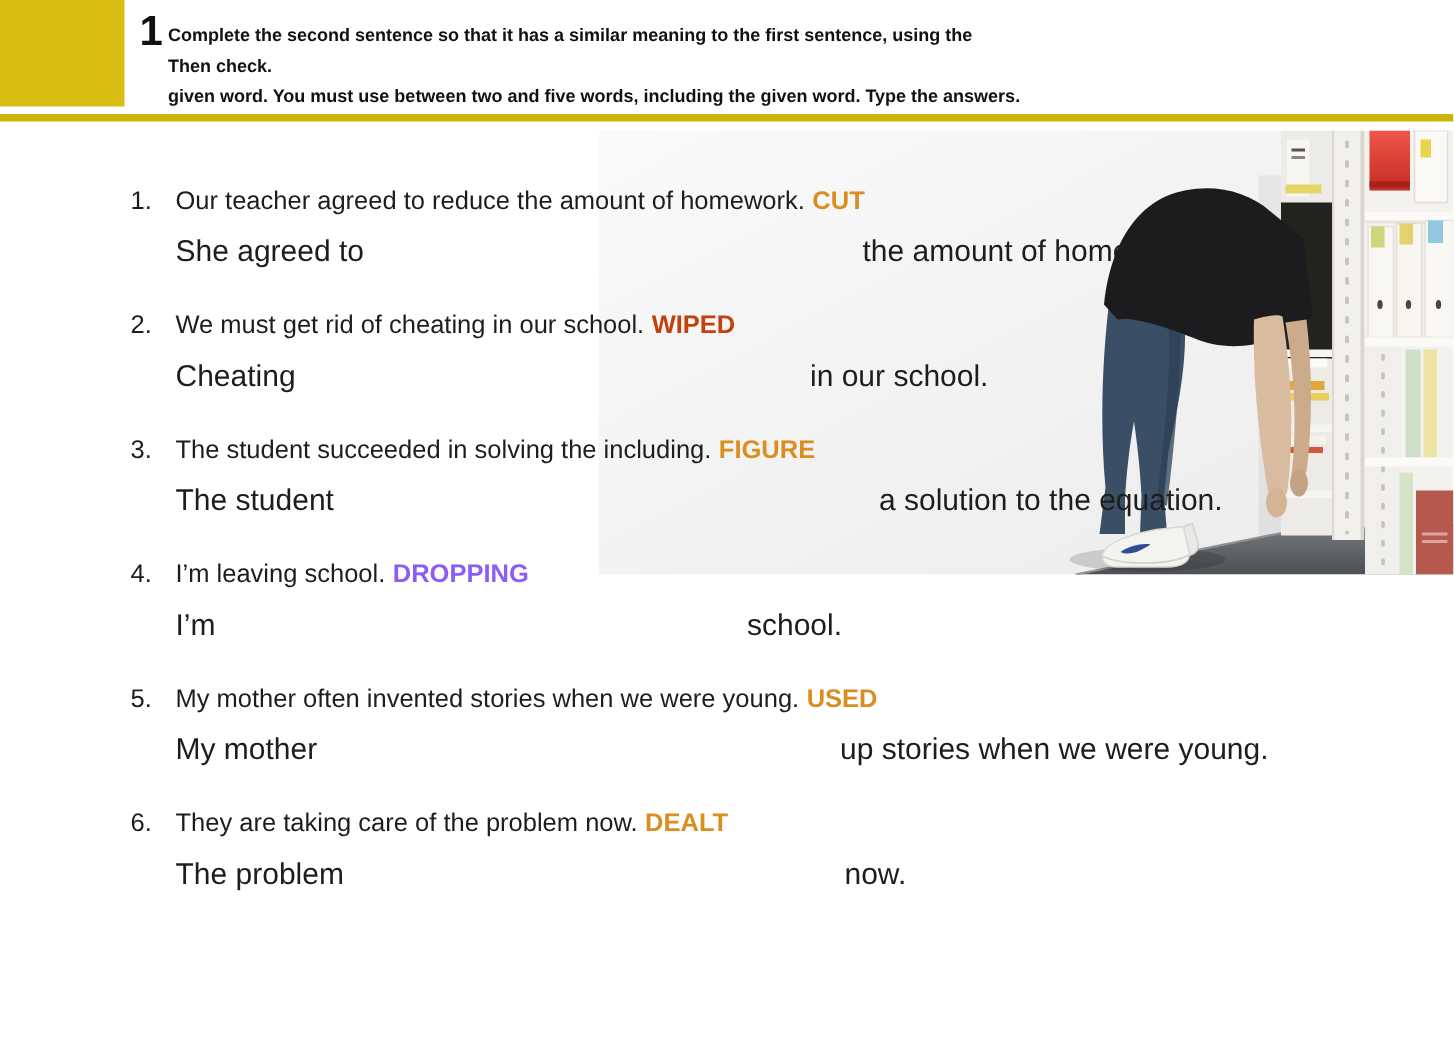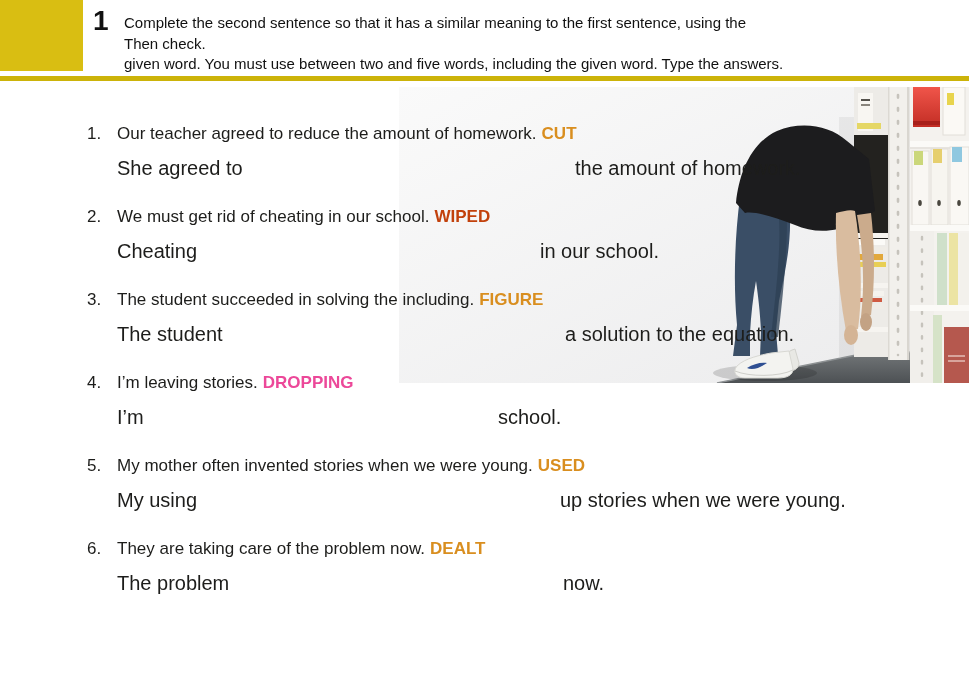--- a/index.html
+++ b/index.html
@@ -6,21 +6,21 @@
   body{
     width:969px;height:691px;position:relative;overflow:hidden;
     background:#ffffff;
     font-family:"Liberation Sans", sans-serif;
     color:#1a1a1a;
   }
   
   .yellow-block{position:absolute;left:0;top:0;width:83px;height:71px;z-index:3;}
   .gold-rule{position:absolute;left:0;top:76px;width:969px;height:5px;z-index:3;}
   .exercise-number{position:absolute;left:93px;top:5px;font-size:28px;font-weight:bold;color:#111;z-index:3;}
-  .instructions{position:absolute;left:124px;top:13px;width:810px;font-size:15px;line-height:20.5px;color:#111;z-index:3;}
+  .instructions{position:absolute;left:112px;top:13px;width:810px;font-size:12px;line-height:20.5px;color:#111;z-index:3;font-weight:bold;}
   
   .photo-wrap{position:absolute;left:399px;top:87px;width:570px;height:296px;z-index:1;}
   .photo-wrap svg{display:block;width:570px;height:296px;}
   
   .items{position:absolute;left:0;top:0;width:969px;height:691px;z-index:2;}
   .item{position:absolute;left:87px;width:870px;height:62px;}
   .line1{position:absolute;left:0;top:0;font-size:17px;color:#1d1d1b;white-space:nowrap;}
   .line1 .num{display:inline-block;width:30px;}
   .keyword{font-weight:bold;margin-left:5px;}
   .line2{position:absolute;left:30px;top:33px;width:840px;font-size:20px;color:#1d1d1b;}
@@ -172,41 +172,41 @@
     </div>
   </div>
 
   <div class="item" style="top:290px;">
     <div class="line1">
       <span class="num">3.</span><span>The student succeeded in solving the including.</span><span class="keyword" style="color:#d98e1f;">FIGURE</span>
     </div>
     <div class="line2">
       <span class="prefix">The student</span>
       <input class="answer-input" style="left: 122px; width: 320px;" value="">
-      <span class="suffix" style="left:448px;text-align:right;">a solution to the equation.</span>
+      <span class="suffix" style="left:469px;text-align:right;">a solution to the equation.</span>
     </div>
   </div>
 
   <div class="item" style="top:373px;">
     <div class="line1">
-      <span class="num">4.</span><span>I’m leaving stories.</span><span class="keyword" style="color:#ec4899;">DROPPING</span>
+      <span class="num">4.</span><span>I’m leaving school.</span><span class="keyword" style="color:#8b5cf6;">DROPPING</span>
     </div>
     <div class="line2">
       <span class="prefix">I’m</span>
       <input class="answer-input" style="left: 66px; width: 309px;" value="">
       <span class="suffix" style="left:381px;">school.</span>
     </div>
   </div>
 
   <div class="item" style="top:456px;">
     <div class="line1">
       <span class="num">5.</span><span>My mother often invented stories when we were young.</span><span class="keyword" style="color:#d98e1f;">USED</span>
     </div>
     <div class="line2">
-      <span class="prefix">My using</span>
+      <span class="prefix">My mother</span>
       <input class="answer-input" style="left: 119px; width: 318px;" value="">
       <span class="suffix" style="left:443px;">up stories when we were young.</span>
     </div>
   </div>
 
   <div class="item" style="top:539px;">
     <div class="line1">
       <span class="num">6.</span><span>They are taking care of the problem now.</span><span class="keyword" style="color:#d98e1f;">DEALT</span>
     </div>
     <div class="line2">

